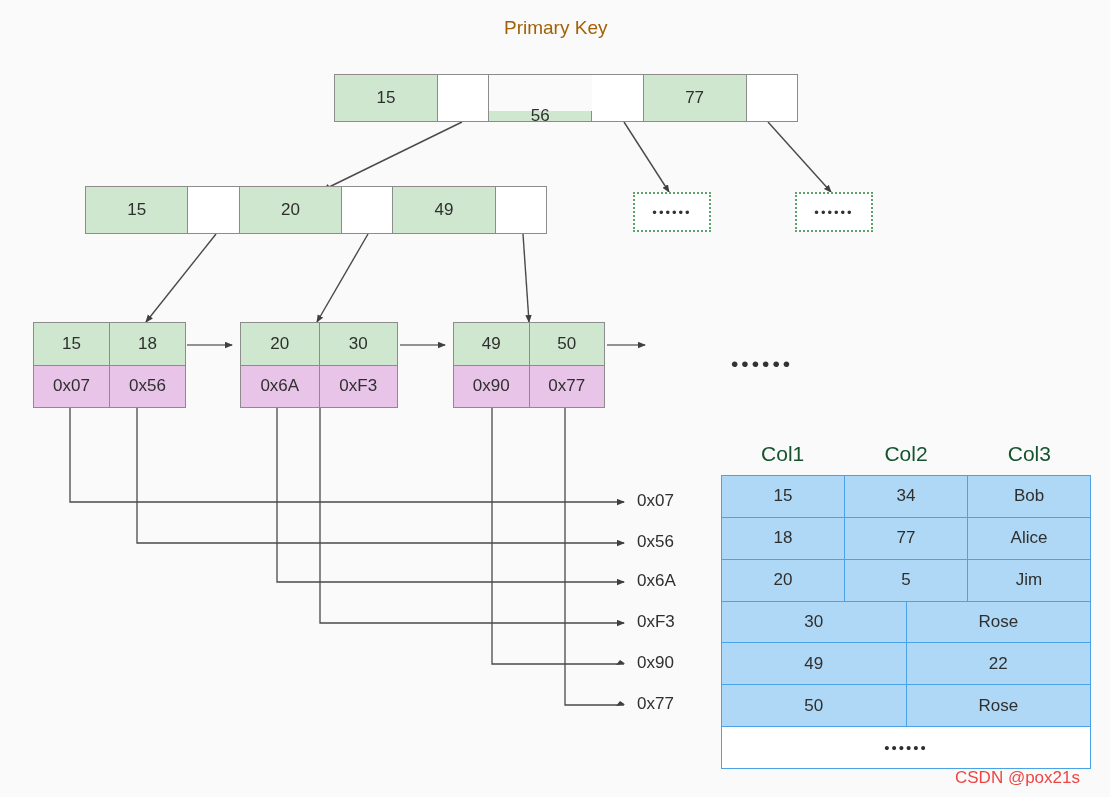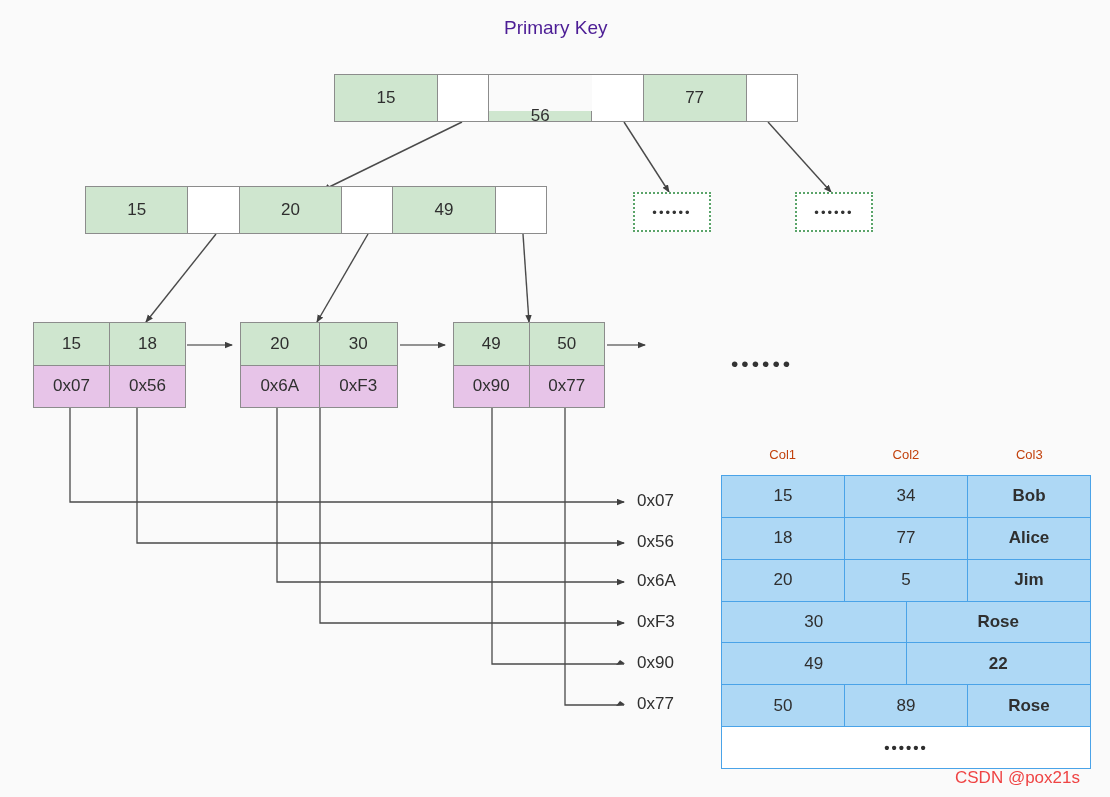--- a/index.html
+++ b/index.html
@@ -19,21 +19,21 @@
     position: absolute;
     left: 0; top: 0;
     width: 1110px; height: 797px;
     pointer-events: none;
   }
 
   
   .diagram-title {
     position: absolute;
     font-size: 19px;
-    color: #4c1d95;
+    color: #a16207;
     white-space: nowrap;
   }
   .ellipsis-free {
     position: absolute;
     font-size: 21px;
     letter-spacing: 3px;
     color: #333333;
     white-space: nowrap;
   }
   .watermark {
@@ -115,22 +115,22 @@
   
   .table-head {
     position: absolute;
     display: flex;
   }
   .table-head .th {
     box-sizing: border-box;
     display: flex;
     align-items: center;
     justify-content: center;
-    font-size: 13px;
-    color: #c2410c;
+    font-size: 21px;
+    color: #14532d;
   }
   .data-table {
     position: absolute;
     box-sizing: border-box;
     border: 1px solid #4aa3e8;
     display: flex;
     flex-direction: column;
     background: #ffffff;
   }
   .tr {
@@ -143,21 +143,21 @@
     box-sizing: border-box;
     flex: 1 1 0;
     display: flex;
     align-items: center;
     justify-content: center;
     font-size: 17px;
     color: #2f2f2f;
     background: #aed8f5;
     border-right: 1px solid #4aa3e8;
   }
-  .td:last-child { border-right: none; font-weight: bold; }
+  .td:last-child { border-right: none; }
   .tr.more-row .td {
     background: #ffffff;
     border-right: none;
     font-size: 15px;
     letter-spacing: 2px;
   }
 </style>
 </head>
 <body>
 
@@ -284,21 +284,20 @@
       <div class="tr">
         <div class="td">30</div>
         <div class="td">Rose</div>
       </div>
       <div class="tr">
         <div class="td">49</div>
         <div class="td">22</div>
       </div>
       <div class="tr">
         <div class="td">50</div>
-        <div class="td">89</div>
         <div class="td">Rose</div>
       </div>
       <div class="tr more-row">
         <div class="td">••••••</div>
       </div>
     </div>
 
   <div class="watermark" style="left:955px; top:768px;">CSDN @pox21s</div>
 
 </div>

